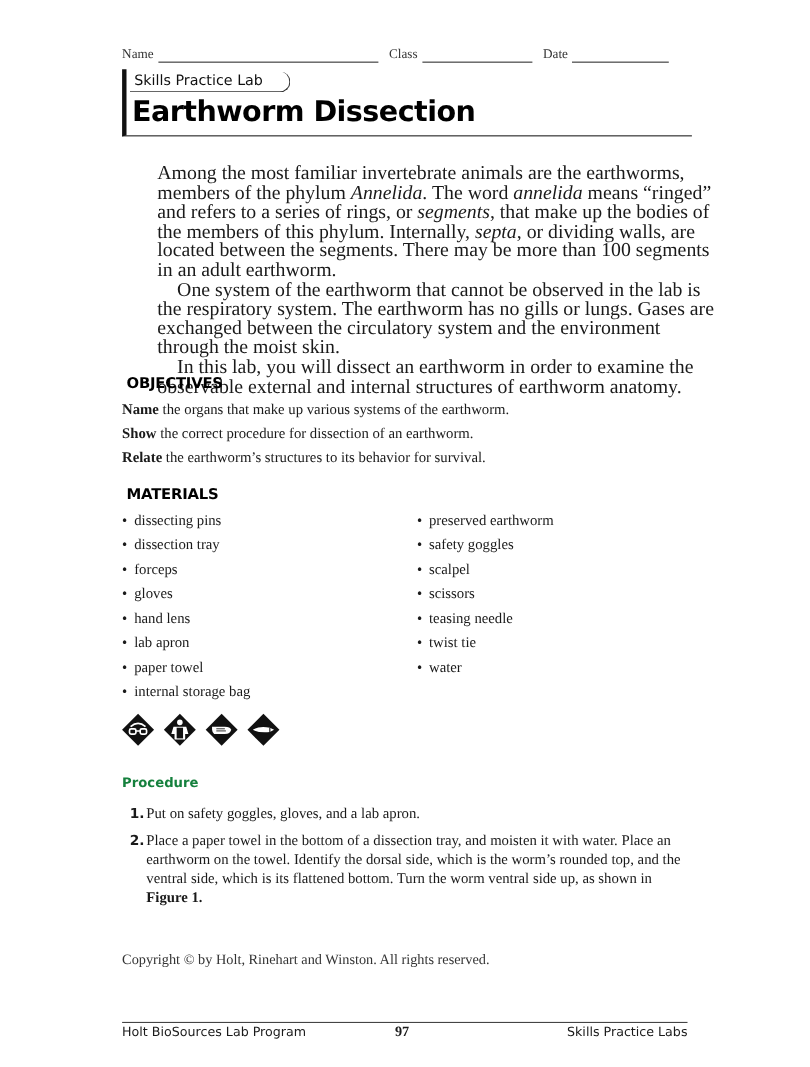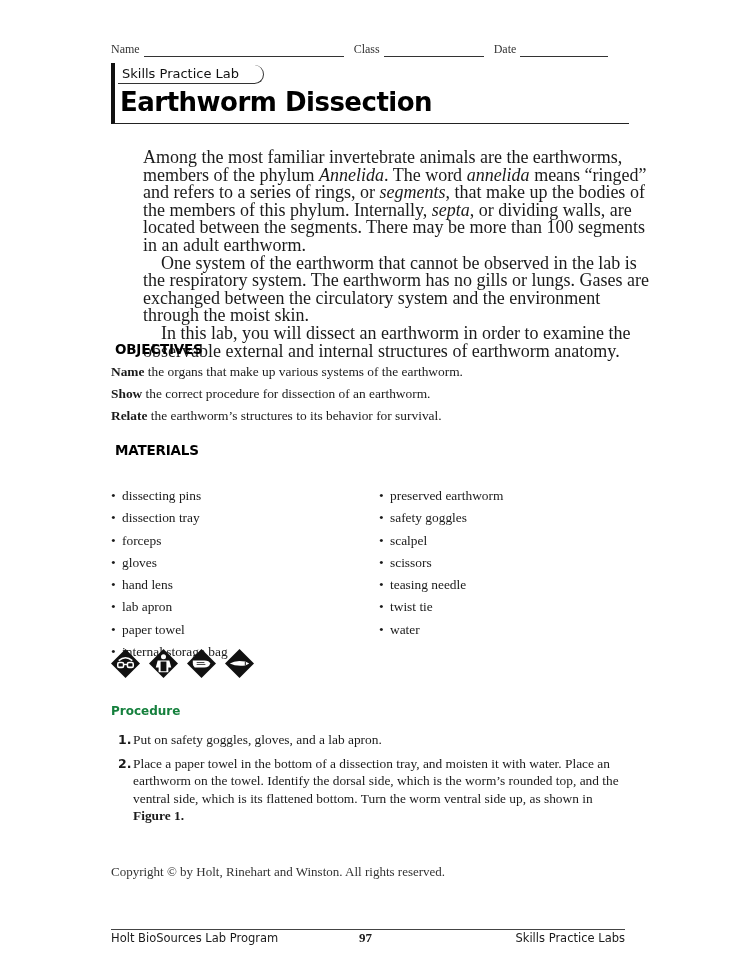--- a/index.html
+++ b/index.html
@@ -17,21 +17,21 @@
 
   .intro { position: absolute; top: 149px; left: 111px; width: 515px; font-size: 18px; line-height: 17.6px; margin-left: 32px; }
   .intro p { margin: 0; }
   .intro p.indent { text-indent: 18px; }
 
   .section-head { position: absolute; left: 115px; font-size: 13.5px; font-weight: bold; letter-spacing: -0.2px; color: #000; }
   .obj { position: absolute; left: 111px; font-size: 13.4px; }
   .obj b { font-weight: bold; }
 
   .materials { position: absolute; top: 464px; left: 111px; width: 520px; }
-  .mat-col { position: absolute; top: 0; margin-top: 23px; }
+  .mat-col { position: absolute; top: 0; }
   .mat-item { font-size: 13.4px; height: 22.3px; line-height: 17px; white-space: nowrap; }
   .mat-item .bullet { display: inline-block; width: 11px; }
 
   .hazards { position: absolute; top: 648px; left: 110px; display: flex; gap: 7px; }
   .haz { width: 31px; height: 31px; }
 
   .procedure-head { position: absolute; top: 704px; left: 111px; font-size: 12px; font-weight: bold; color: #15803d; }
   .steps { position: absolute; top: 731px; left: 118px; width: 510px; font-size: 13.4px; line-height: 17.6px; }
   .step { position: relative; padding-left: 15px; margin-bottom: 6px; }
   .step .num { position: absolute; left: 0; top: 0; font-family: "DejaVu Sans", sans-serif; font-weight: bold; font-size: 12.5px; }

